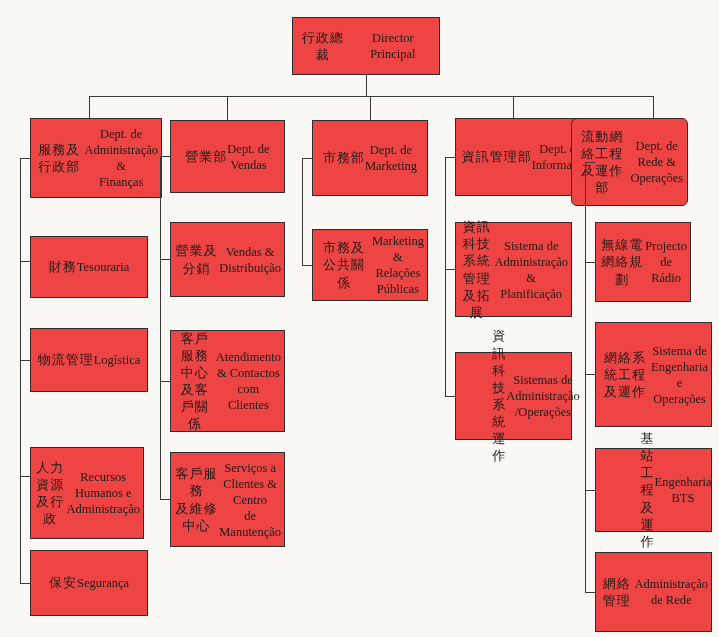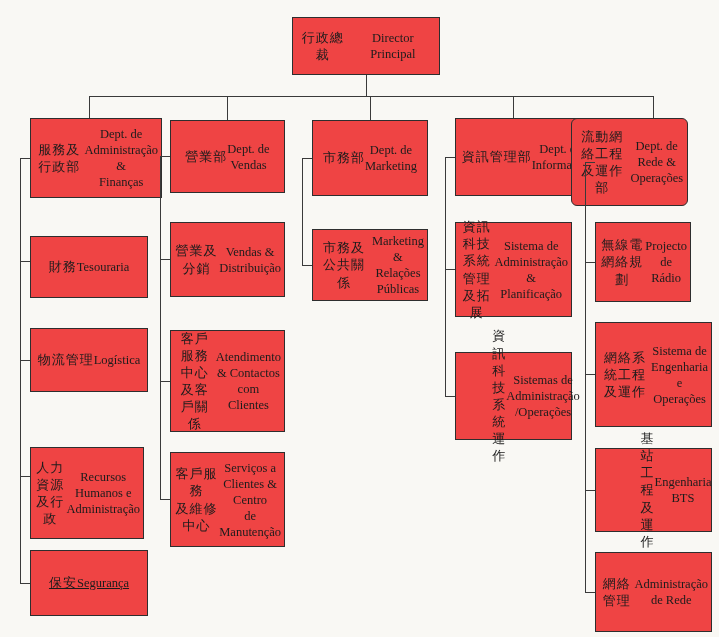--- a/index.html
+++ b/index.html
@@ -26,21 +26,21 @@
   .v,.h{position:absolute;background:#3a3a3a;}
   .v{width:1px;}
   .h{height:1px;}
 
   
   .b-top{left:292px;top:17px;width:148px;height:58px;}
   .b-1h{left:30px;top:118px;width:132px;height:80px;}
   .b-1-0{left:30px;top:236px;width:118px;height:62px;}
   .b-1-1{left:30px;top:328px;width:118px;height:64px;}
   .b-1-2{left:30px;top:430px;width:114px;height:92px;margin-top:17px;}
-  .b-1-3{left:30px;top:550px;width:118px;height:66px;text-decoration:underline;}
+  .b-1-3{left:30px;top:550px;width:118px;height:66px;}
   .b-2h{left:170px;top:120px;width:115px;height:73px;}
   .b-2-0{left:170px;top:222px;width:115px;height:75px;}
   .b-2-1{left:170px;top:330px;width:115px;height:102px;}
   .b-2-2{left:170px;top:452px;width:115px;height:95px;}
   .b-3h{left:312px;top:120px;width:116px;height:76px;}
   .b-3-0{left:312px;top:229px;width:116px;height:72px;}
   .b-4h{left:455px;top:118px;width:141px;height:78px;}
   .b-4-0{left:455px;top:222px;width:117px;height:95px;}
   .b-4-1{left:455px;top:352px;width:117px;height:88px;padding-left:48px;}
   .b-5h{left:571px;top:118px;width:117px;height:88px;border-radius:6px;}

